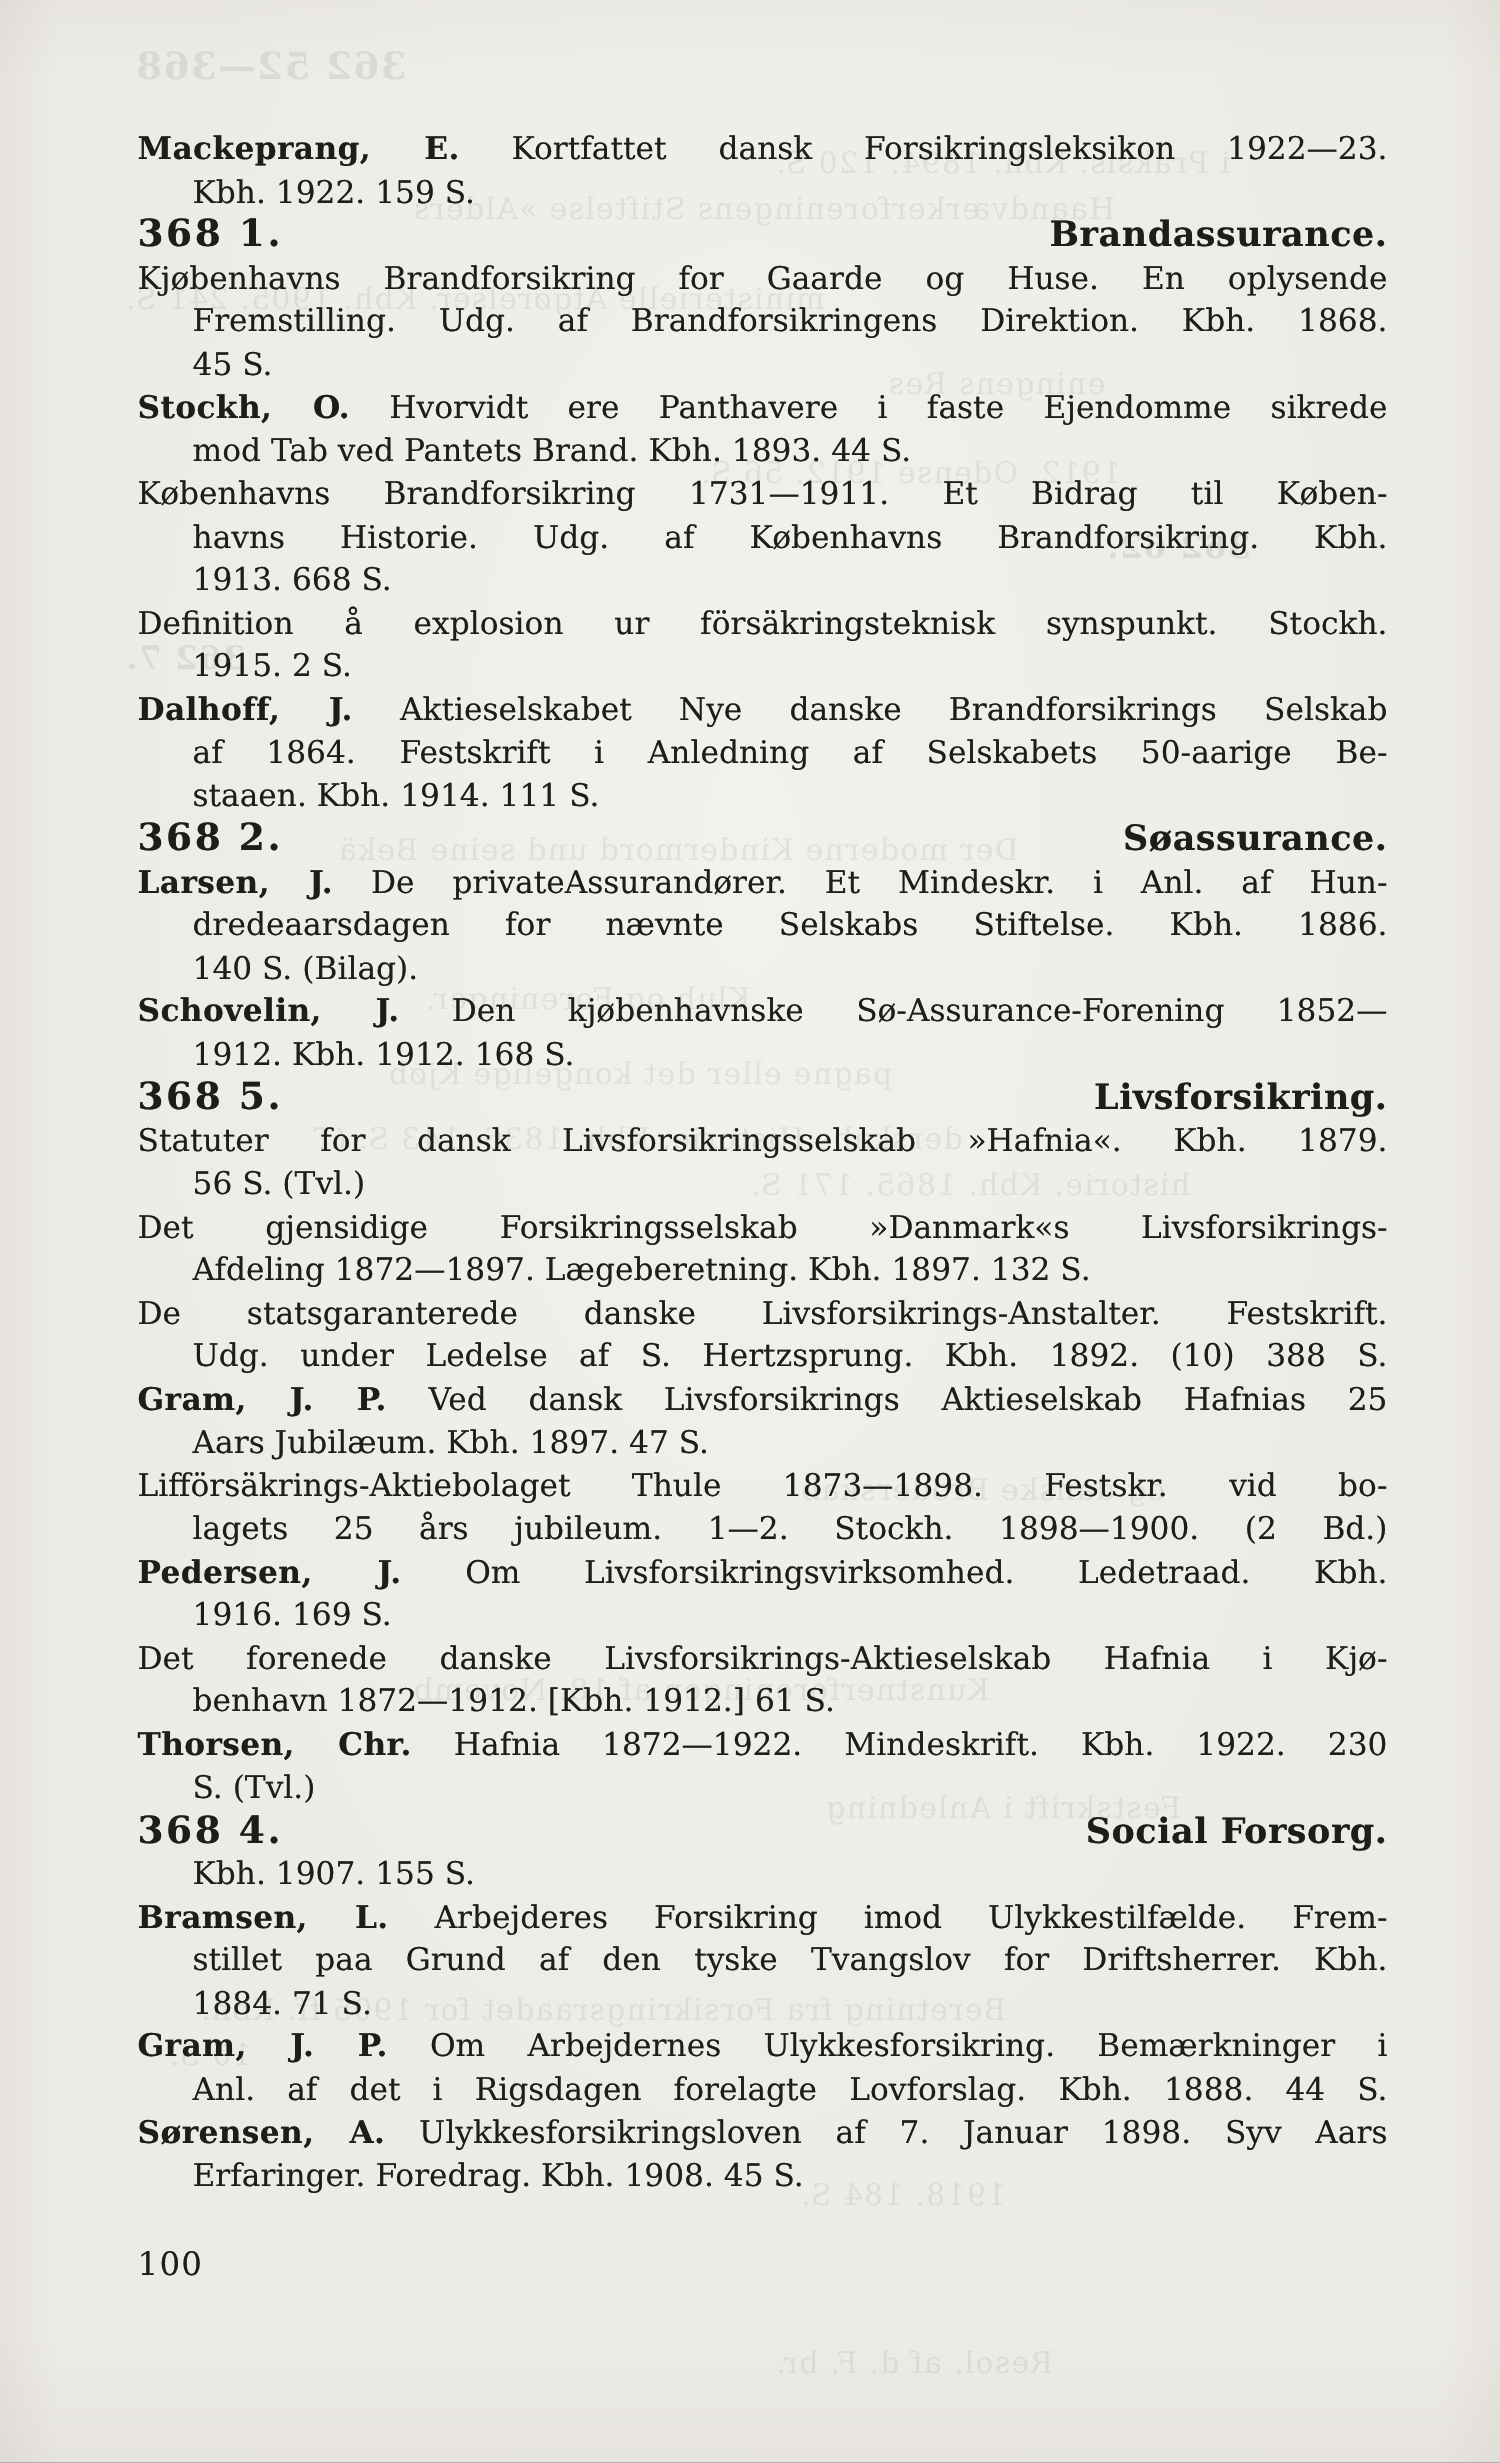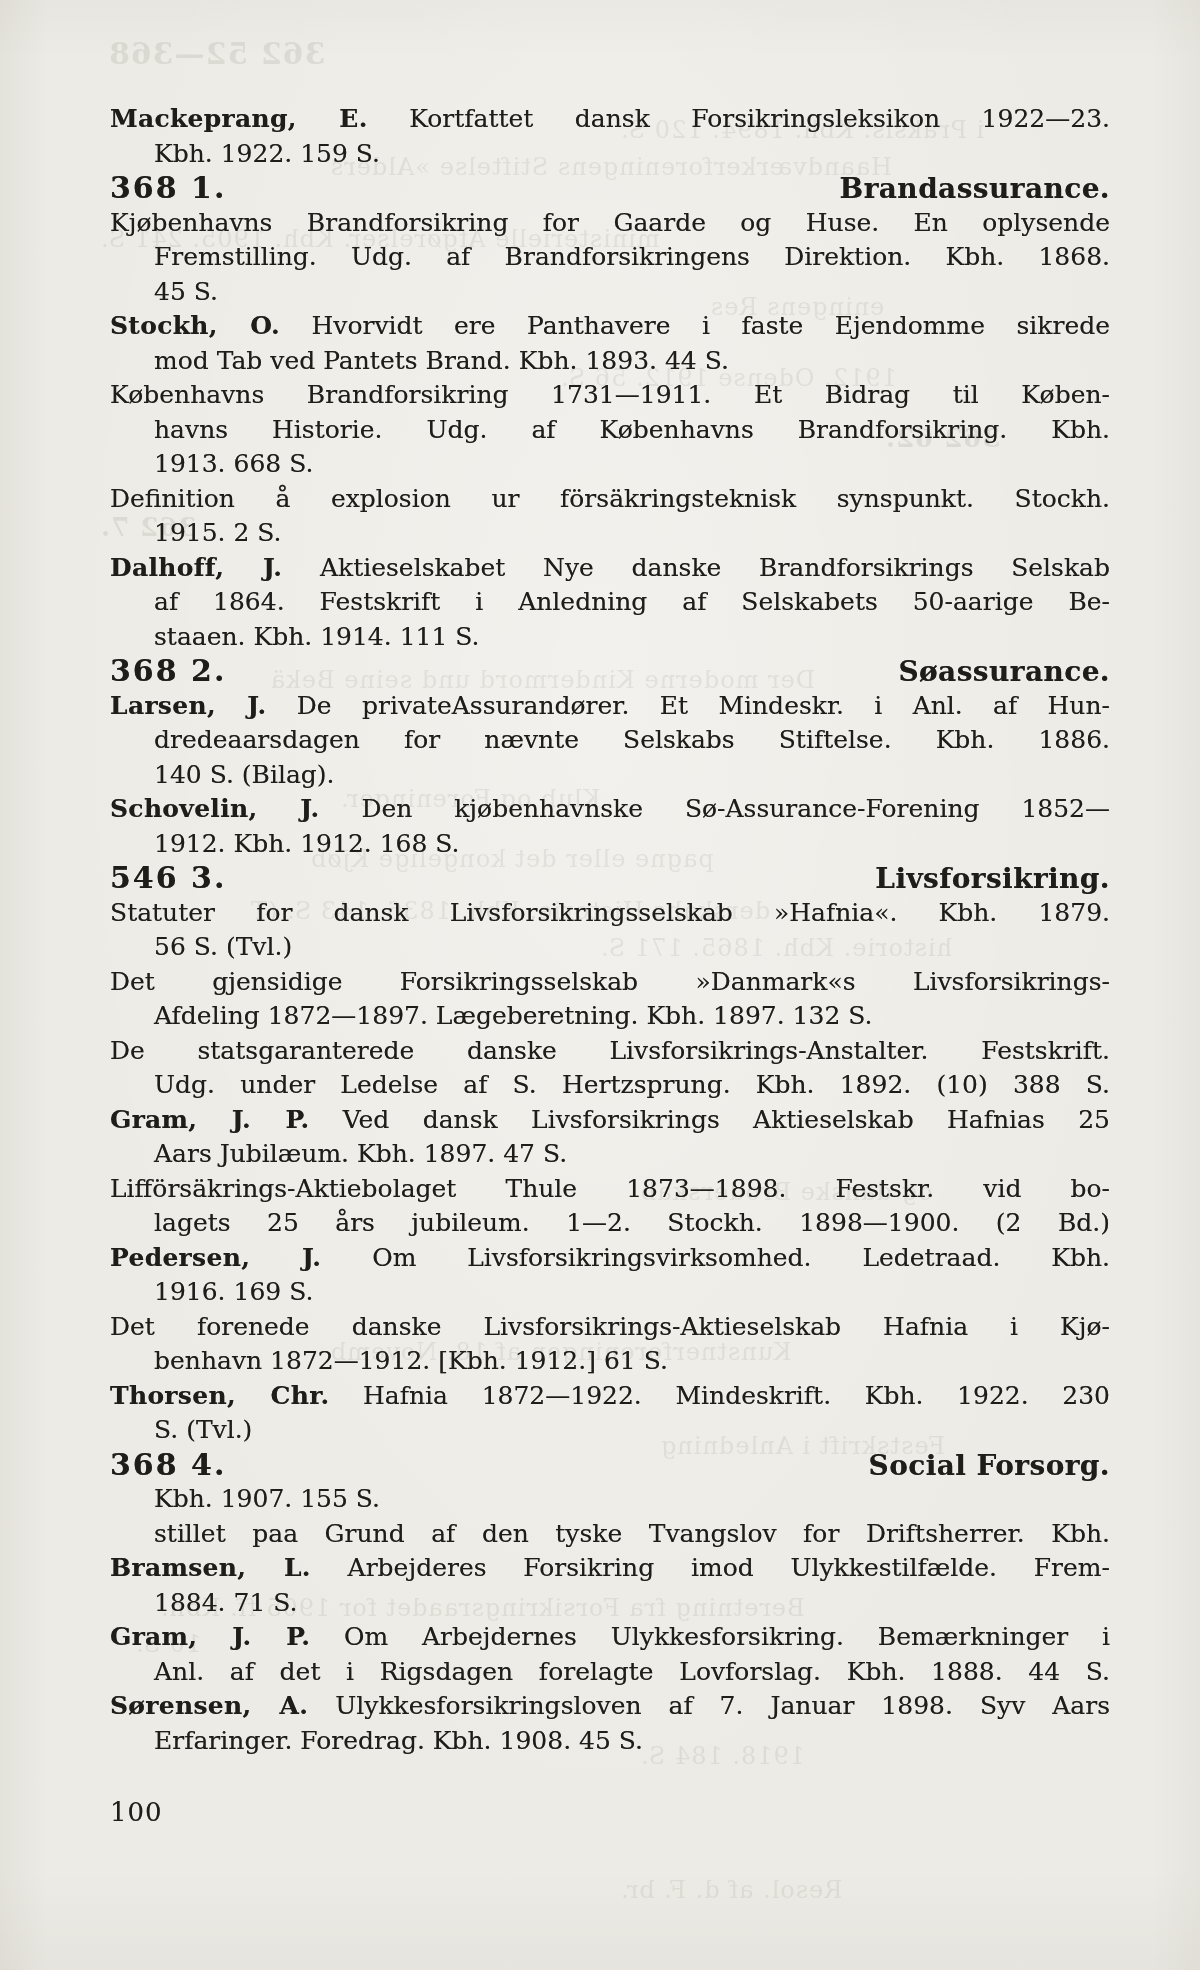--- a/index.html
+++ b/index.html
@@ -112,21 +112,21 @@
       <div class="line section">
         <span class="secnum">368 2.</span>
         <span class="sectitle">Søassurance.</span>
       </div>
       <div class="line justify"><span class="bold">Larsen, J.</span> <span>De privateAssurandører. Et Mindeskr. i Anl. af Hun-</span></div>
       <div class="line indent justify"><span>dredeaarsdagen for nævnte Selskabs Stiftelse. Kbh. 1886.</span></div>
       <div class="line indent"><span>140 S.  (Bilag).</span></div>
       <div class="line justify"><span class="bold">Schovelin, J.</span> <span>Den kjøbenhavnske Sø-Assurance-Forening 1852—</span></div>
       <div class="line indent"><span>1912.  Kbh. 1912.  168 S.</span></div>
       <div class="line section">
-        <span class="secnum">546 3.</span>
+        <span class="secnum">368 5.</span>
         <span class="sectitle">Livsforsikring.</span>
       </div>
       <div class="line justify"><span>Statuter for dansk Livsforsikringsselskab »Hafnia«. Kbh. 1879.</span></div>
       <div class="line indent"><span>56 S.  (Tvl.)</span></div>
       <div class="line justify"><span>Det gjensidige Forsikringsselskab »Danmark«s Livsforsikrings-</span></div>
       <div class="line indent"><span>Afdeling 1872—1897.  Lægeberetning.  Kbh. 1897.  132 S.</span></div>
       <div class="line justify"><span>De statsgaranterede danske Livsforsikrings-Anstalter. Festskrift.</span></div>
       <div class="line indent justify"><span>Udg. under Ledelse af S. Hertzsprung. Kbh. 1892. (10) 388 S.</span></div>
       <div class="line justify"><span class="bold">Gram, J. P.</span> <span>Ved dansk Livsforsikrings Aktieselskab Hafnias 25</span></div>
       <div class="line indent"><span>Aars Jubilæum.  Kbh. 1897.  47 S.</span></div>
@@ -136,22 +136,22 @@
       <div class="line indent"><span>1916.  169 S.</span></div>
       <div class="line justify"><span>Det forenede danske Livsforsikrings-Aktieselskab Hafnia i Kjø-</span></div>
       <div class="line indent"><span>benhavn 1872—1912.  [Kbh. 1912.]  61 S.</span></div>
       <div class="line justify"><span class="bold">Thorsen, Chr.</span> <span>Hafnia 1872—1922. Mindeskrift. Kbh. 1922. 230</span></div>
       <div class="line indent"><span>S.  (Tvl.)</span></div>
       <div class="line section">
         <span class="secnum">368 4.</span>
         <span class="sectitle">Social Forsorg.</span>
       </div>
       <div class="line indent"><span>Kbh. 1907.  155 S.</span></div>
+      <div class="line justify"><span class="bold">Bramsen, L.</span> <span>Arbejderes Forsikring imod Ulykkestilfælde. Frem-</span></div>
       <div class="line indent justify"><span>stillet paa Grund af den tyske Tvangslov for Driftsherrer. Kbh.</span></div>
-      <div class="line justify"><span class="bold">Bramsen, L.</span> <span>Arbejderes Forsikring imod Ulykkestilfælde. Frem-</span></div>
       <div class="line indent"><span>1884.  71 S.</span></div>
       <div class="line justify"><span class="bold">Gram, J. P.</span> <span>Om Arbejdernes Ulykkesforsikring. Bemærkninger i</span></div>
       <div class="line indent justify"><span>Anl. af det i Rigsdagen forelagte Lovforslag. Kbh. 1888. 44 S.</span></div>
       <div class="line justify"><span class="bold">Sørensen, A.</span> <span>Ulykkesforsikringsloven af 7. Januar 1898. Syv Aars</span></div>
       <div class="line indent"><span>Erfaringer.  Foredrag.  Kbh. 1908.  45 S.</span></div>
     </div>
   <div class="page-number">100</div>
 </div>
 
 </body></html>

